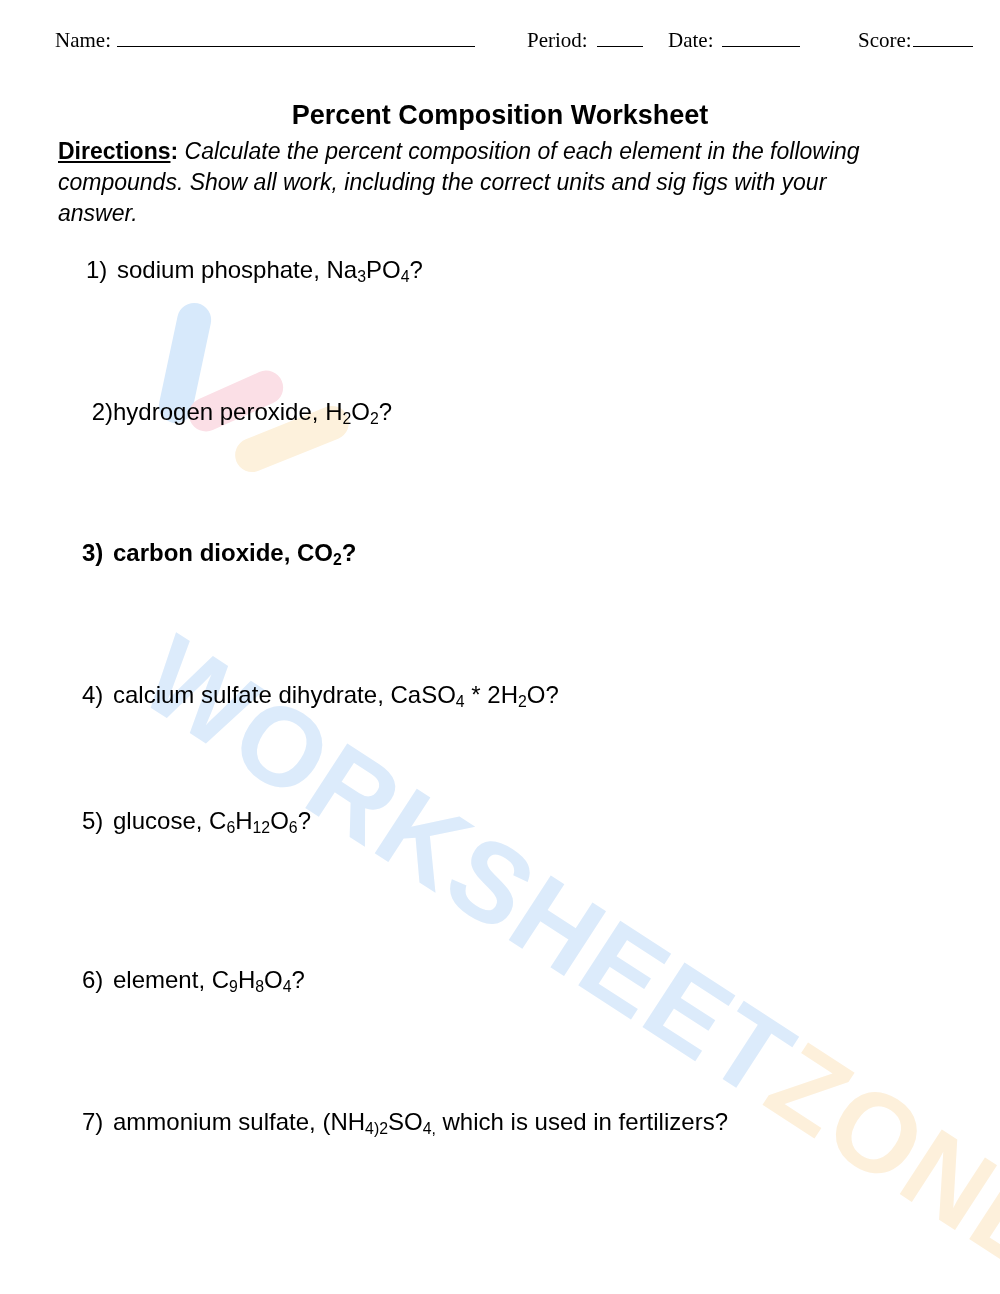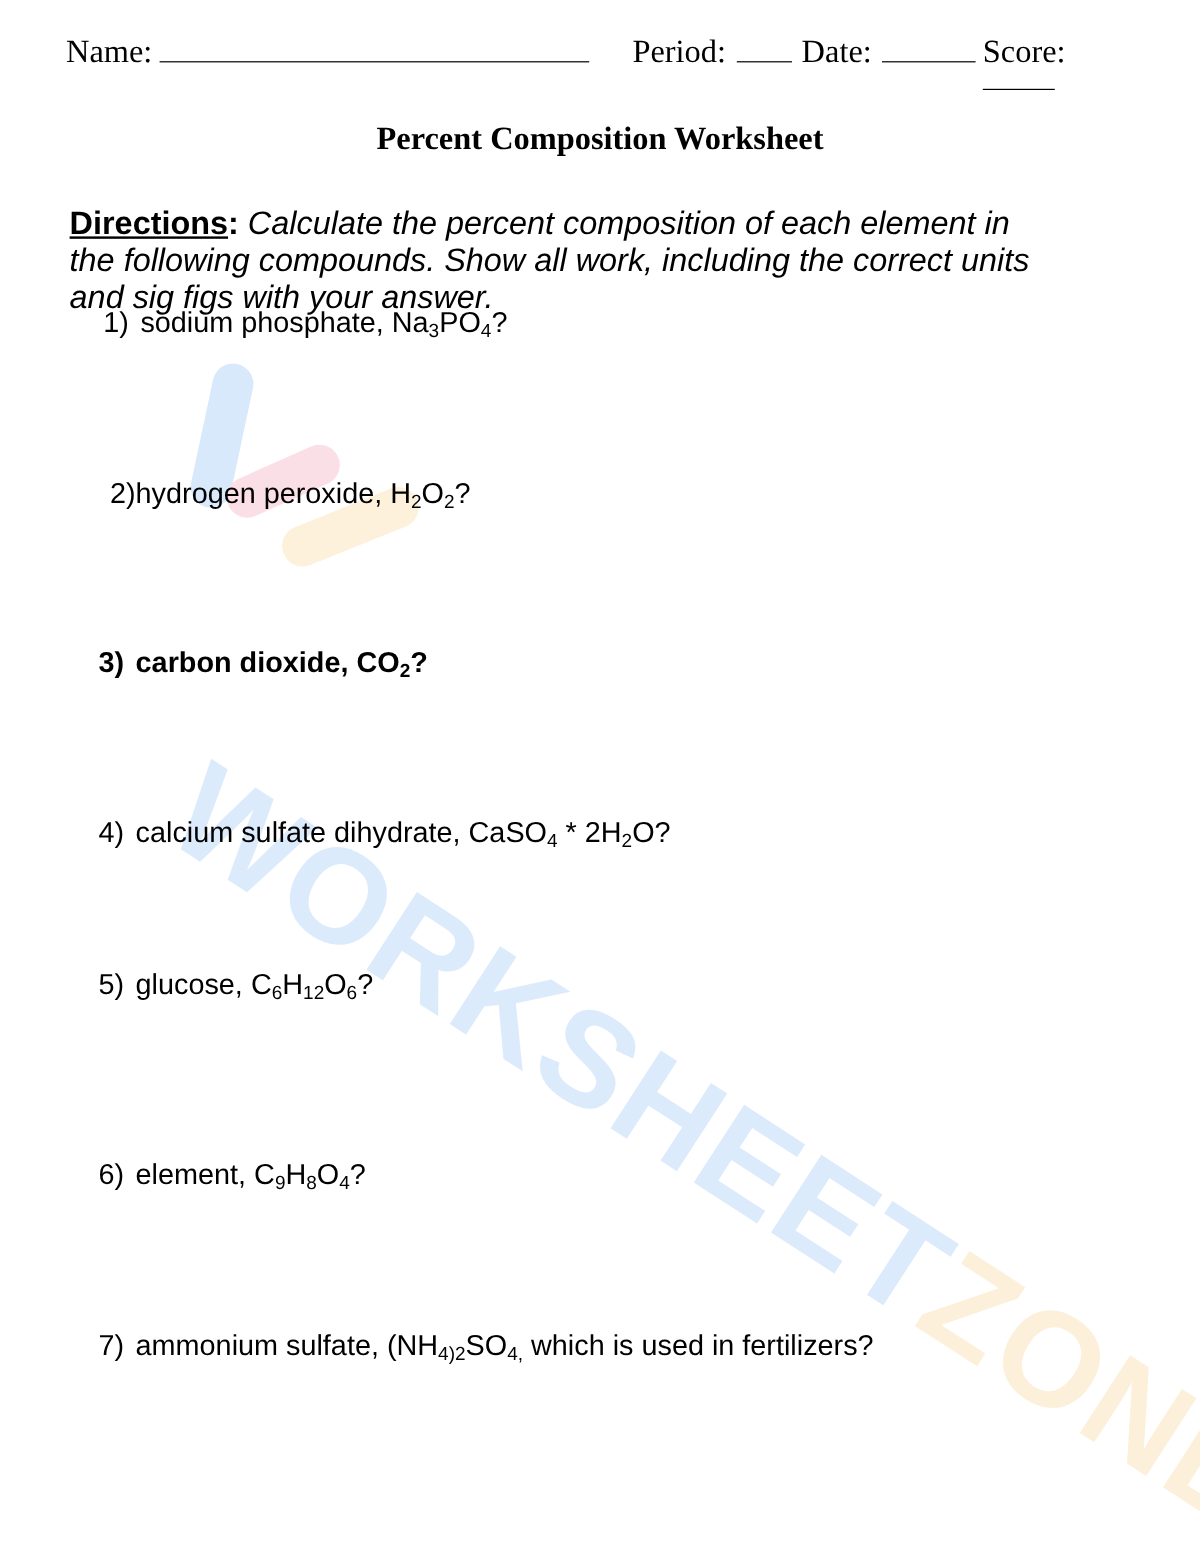--- a/index.html
+++ b/index.html
@@ -84,68 +84,67 @@
   }
 
   
   .hdr {
     position: absolute;
     left: 0;
     top: 28px;
     width: 1000px;
     height: 30px;
     font-family: "Liberation Serif", serif;
-    font-size: 27px;
+    font-size: 21px;
     color: #000;
   }
   .hdr-field {
     position: absolute;
     white-space: nowrap;
     display: flex;
     align-items: baseline;
   }
   .hdr-label { padding-right: 0; }
   .hdr-rule {
     display: inline-block;
     border-bottom: 1.3px solid #000;
     height: 15px;
   }
   .f-name  { left: 55px; }
   .f-name .hdr-rule  { width: 358px; margin-left: 6px; }
   .f-period { left: 527px; }
   .f-period .hdr-rule { width: 46px; margin-left: 9px; }
   .f-date  { left: 668px; text-align: center; }
   .f-date .hdr-rule  { width: 78px; margin-left: 9px; }
-  .f-score { left: 818px; flex-direction: column; }
+  .f-score { left: 858px; }
   .f-score .hdr-rule { width: 60px; margin-left: 1px; }
 
   
   .title {
     position: absolute;
     left: 0;
     top: 100px;
     width: 1000px;
     text-align: center;
-    font-family: Liberation Serif, serif;
+    font-family: Liberation Sans, sans-serif;
     font-weight: 700;
     font-size: 27px;
     letter-spacing: 0px;
   }
 
   
   .directions {
     position: absolute;
     left: 58px;
     top: 136px;
     width: 818px;
     font-family: "Liberation Sans", sans-serif;
-    font-size: 27px;
+    font-size: 23px;
     line-height: 31px;
     font-style: italic;
-    margin-top: 35px;
   }
   .dir-word {
     font-weight: 700;
     font-style: normal;
     text-decoration: underline;
   }
   .dir-colon {
     font-weight: 700;
     font-style: normal;
   }

